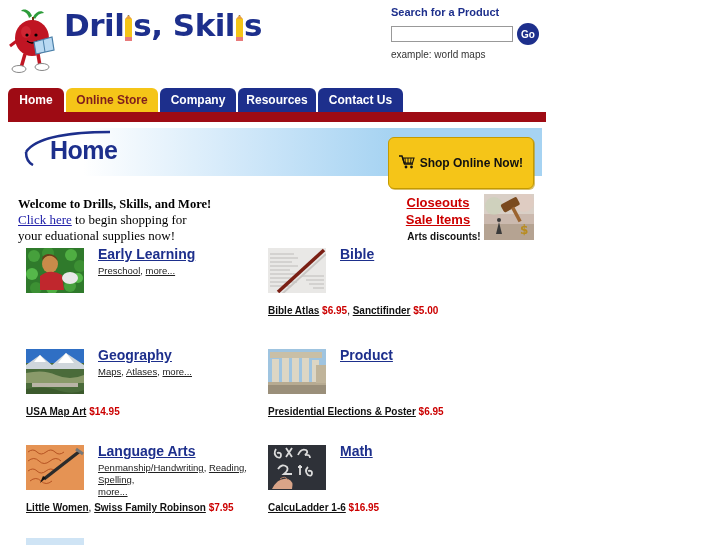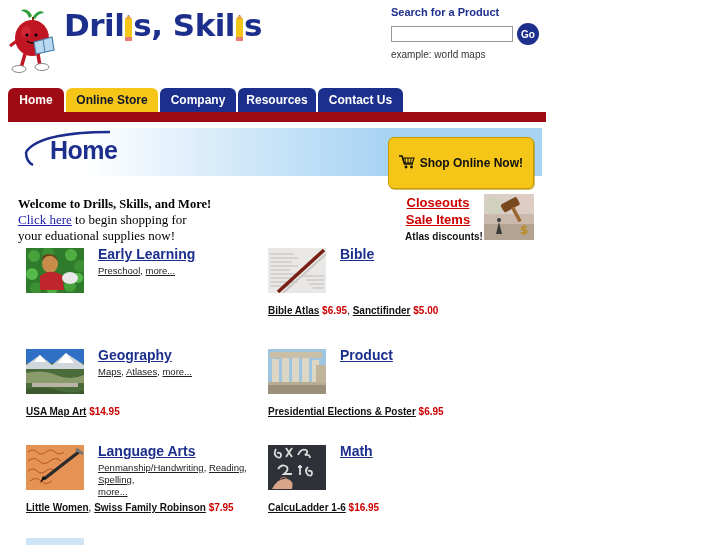--- a/index.html
+++ b/index.html
@@ -48,21 +48,21 @@
   
   .navbar{position:relative;height:27px;padding-left:8px;}
   .tab{
     position:absolute;top:0;height:24px;line-height:24px;
     border-radius:6px 6px 0 0;font-size:12px;font-weight:bold;
     text-align:center;color:#ffffff;cursor:pointer;
     font-family:"Liberation Sans",sans-serif;
   }
   .tab.red{background:#9e0b14;}
   .tab.blue{background:#1d2f8c;}
-  .tab.gold{background:#f5c518;color:#0f172a;}
+  .tab.gold{background:#f5c518;color:#7f1d1d;}
   .redbar{position:absolute;left:8px;top:24px;width:538px;height:10px;background:#9e0b14;}
 
   
   .banner{
     position:absolute;left:8px;top:128px;width:534px;height:48px;
     background:linear-gradient(to right,#ffffff 0%,#ffffff 14%,#cfe7f9 45%,#a6d3f2 72%,#a6d3f2 100%);
   }
   .banner-title{
     position:absolute;left:42px;top:8px;font-size:25px;font-weight:bold;color:#1d2f8c;
     font-family:"Liberation Sans",sans-serif;letter-spacing:-0.5px;
@@ -209,21 +209,21 @@
     <div class="welcome">
       <div class="w-title">Welcome to Drills, Skills, and More!</div>
       <div><a href="#">Click here</a><span> to begin shopping for</span></div>
       <div>your eduational supplies now!</div>
     </div>
 
     <div class="closeouts">
       <div class="closeout-links">
         <a href="#">Closeouts</a>
         <a href="#">Sale Items</a>
-        <div class="closeout-sub">Atlas discounts!</div>
+        <div class="closeout-sub">Arts discounts!</div>
       </div>
       <div class="gavel-img">
         <svg class="ph" viewBox="0 0 50 46" preserveAspectRatio="none">
           <rect width="50" height="46" fill="#cbb9ae"></rect>
           <rect width="50" height="20" fill="#d9cfc6"></rect>
           <circle cx="10" cy="12" r="9" fill="#c8d2b8" opacity="0.6"></circle>
           <circle cx="40" cy="8" r="10" fill="#e3c9c0" opacity="0.6"></circle>
           <rect x="0" y="30" width="50" height="16" fill="#b5a392"></rect>
           <g transform="rotate(-28 28 16)">
             <rect x="20" y="6" width="18" height="9" rx="2" fill="#7a4a1e"></rect>

